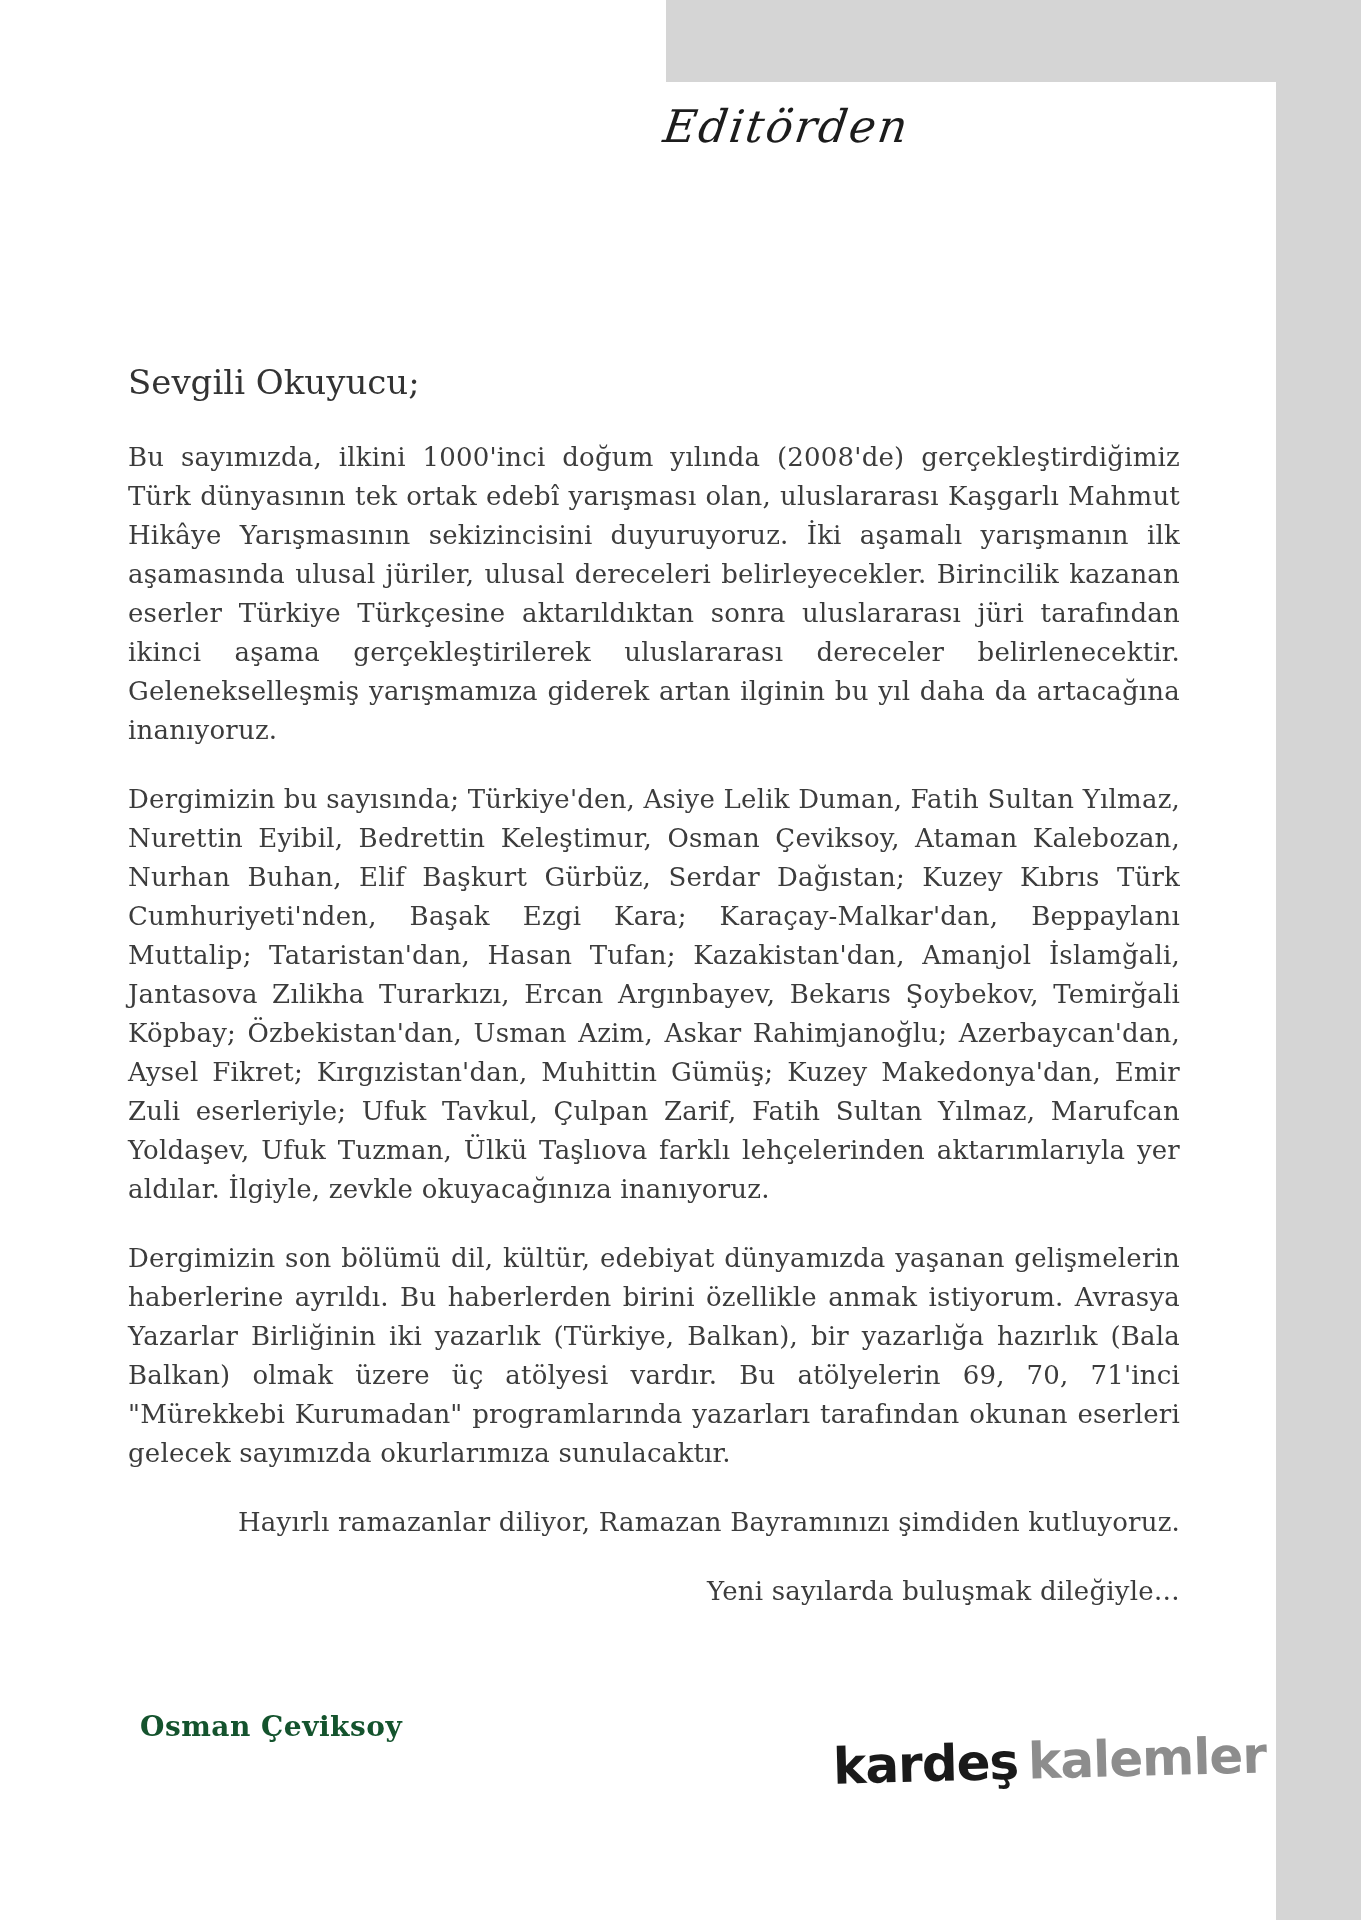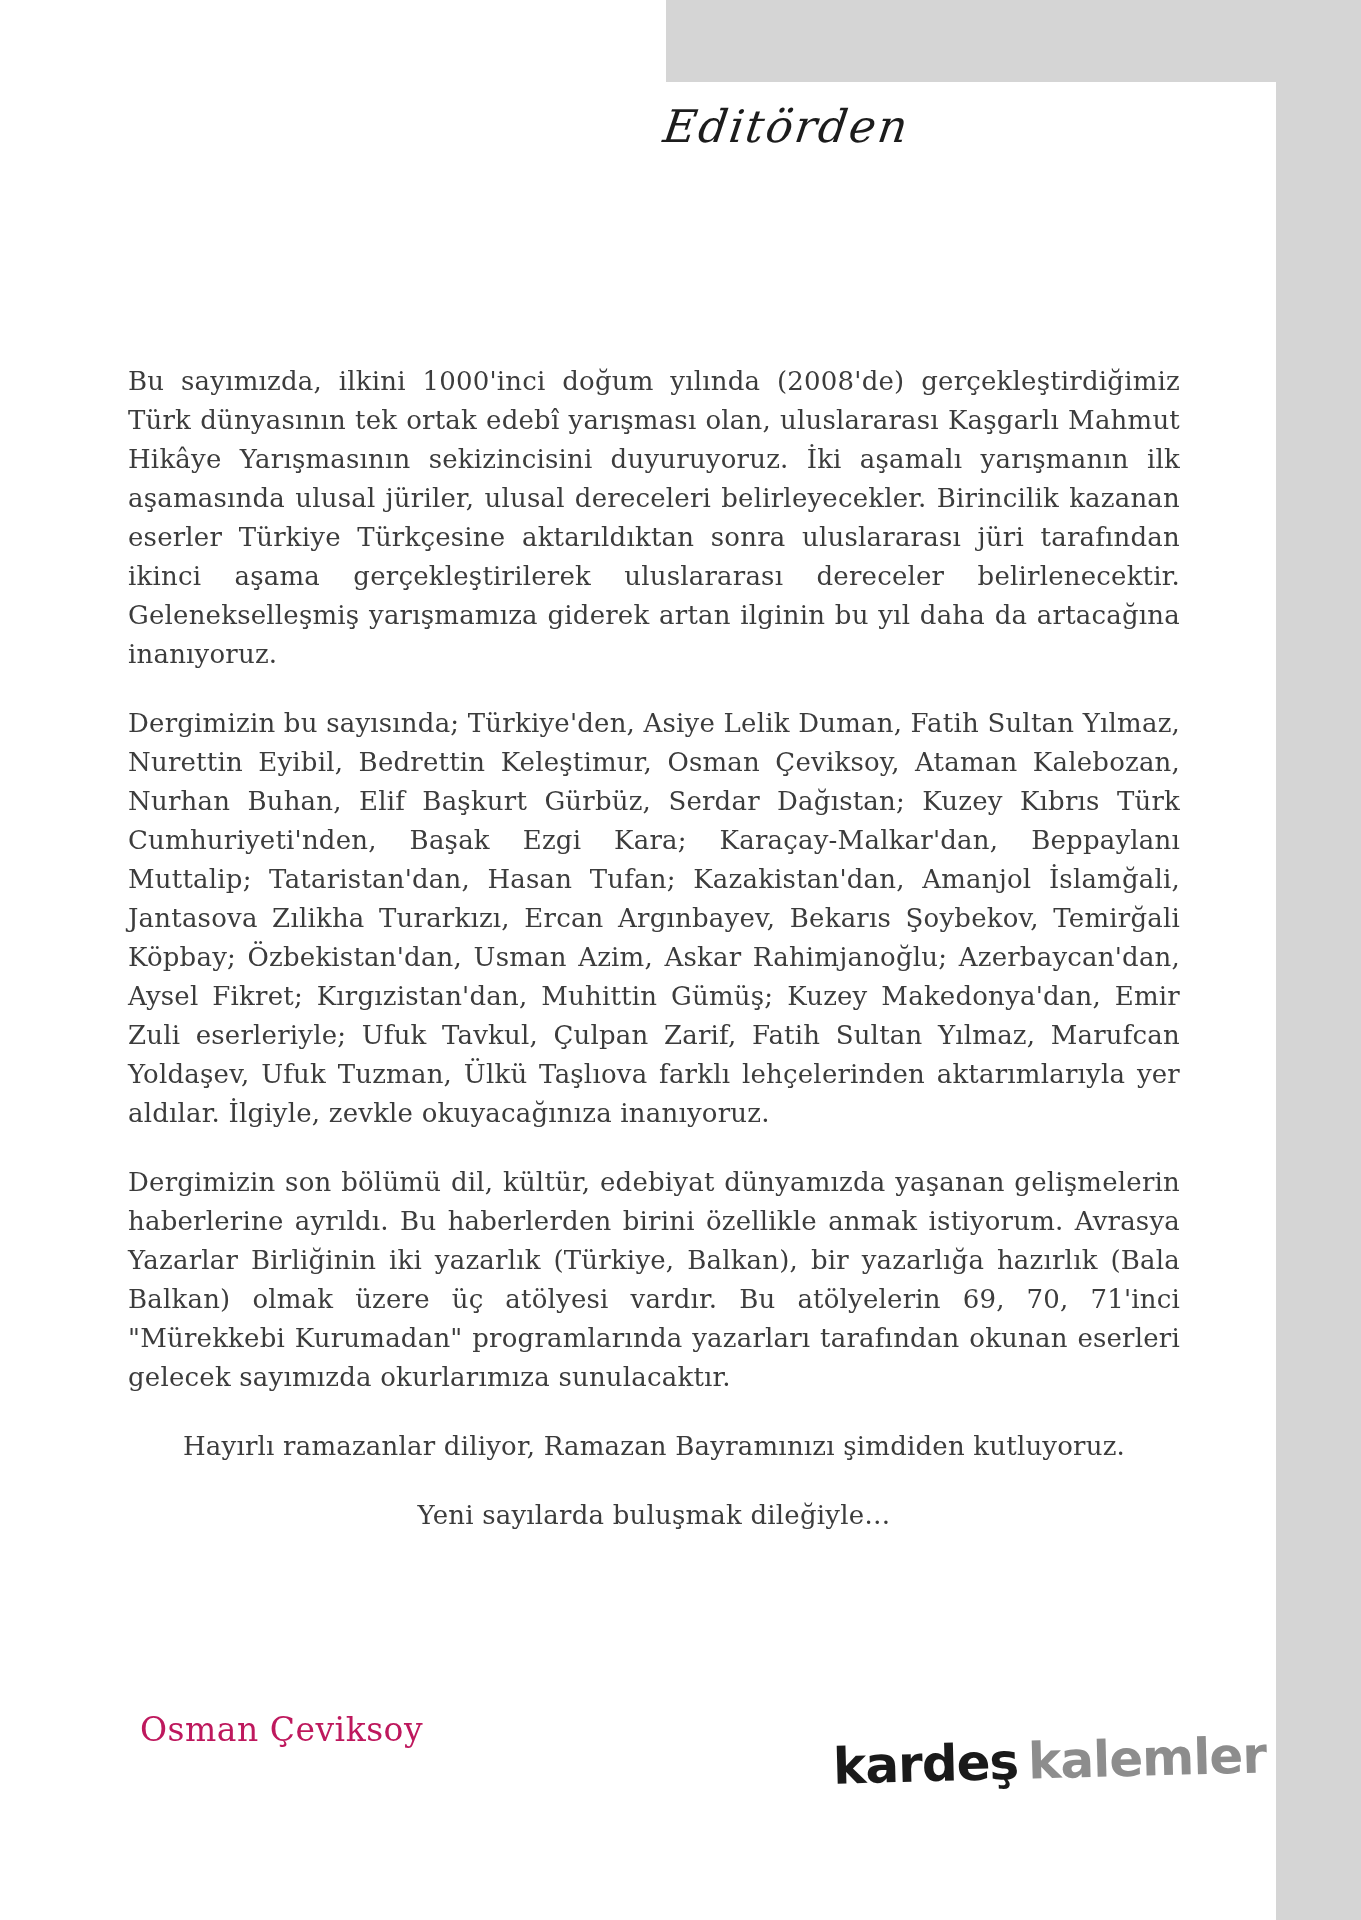--- a/index.html
+++ b/index.html
@@ -46,27 +46,27 @@
     color: #333333;
     margin-bottom: 36px;
   }
   .para {
     font-size: 26px;
     line-height: 39px;
     text-align: justify;
     margin-bottom: 30px;
     letter-spacing: 0.2px;
   }
-  .para.no-justify { text-align: center; }
+  .para.no-justify { text-align: right; }
   .signature {
     position: absolute;
     left: 140px; top: 1710px;
-    font-size: 33px;
-    font-weight: normal;
-    color: #be185d;
+    font-size: 28px;
+    font-weight: bold;
+    color: #14532d;
     letter-spacing: 0.5px;
   }
   .logo {
     position: absolute;
     left: 833px; top: 1732px;
     font-family: "DejaVu Sans", sans-serif;
     font-size: 50px;
     font-weight: bold;
     letter-spacing: -1px;
     transform: rotate(-1.5deg);
@@ -79,20 +79,21 @@
 <body>
 
 <div class="page">
 
   <div class="gray-top-band"></div>
   <div class="gray-right-band"></div>
 
   <div class="script-title">Editörden</div>
 
   <main class="content">
+    <h2 class="greeting">Sevgili Okuyucu;</h2>
 
 
     <p class="para">Bu sayımızda, ilkini 1000'inci doğum yılında (2008'de) gerçekleştirdiğimiz Türk dünyasının tek ortak edebî yarışması olan, uluslararası Kaşgarlı Mahmut Hikâye Yarışmasının sekizincisini duyuruyoruz. İki aşamalı yarışmanın ilk aşamasında ulusal jüriler, ulusal dereceleri belirleyecekler. Birincilik kazanan eserler Türkiye Türkçesine aktarıldıktan sonra uluslararası jüri tarafından ikinci aşama gerçekleştirilerek uluslararası dereceler belirlenecektir. Gelenekselleşmiş yarışmamıza giderek artan ilginin bu yıl daha da artacağına inanıyoruz.</p>
 
     <p class="para">Dergimizin bu sayısında; Türkiye'den, Asiye Lelik Duman, Fatih Sultan Yılmaz, Nurettin Eyibil, Bedrettin Keleştimur, Osman Çeviksoy, Ataman Kalebozan, Nurhan Buhan, Elif Başkurt Gürbüz, Serdar Dağıstan; Kuzey Kıbrıs Türk Cumhuriyeti'nden, Başak Ezgi Kara; Karaçay-Malkar'dan, Beppaylanı Muttalip; Tataristan'dan, Hasan Tufan; Kazakistan'dan, Amanjol İslamğali, Jantasova Zılikha Turarkızı, Ercan Argınbayev, Bekarıs Şoybekov, Temirğali Köpbay; Özbekistan'dan, Usman Azim, Askar Rahimjanoğlu; Azerbaycan'dan, Aysel Fikret; Kırgızistan'dan, Muhittin Gümüş; Kuzey Makedonya'dan, Emir Zuli eserleriyle; Ufuk Tavkul, Çulpan Zarif, Fatih Sultan Yılmaz, Marufcan Yoldaşev, Ufuk Tuzman, Ülkü Taşlıova farklı lehçelerinden aktarımlarıyla yer aldılar. İlgiyle, zevkle okuyacağınıza inanıyoruz.</p>
 
     <p class="para">Dergimizin son bölümü dil, kültür, edebiyat dünyamızda yaşanan gelişmelerin haberlerine ayrıldı. Bu haberlerden birini özellikle anmak istiyorum. Avrasya Yazarlar Birliğinin iki yazarlık (Türkiye, Balkan), bir yazarlığa hazırlık (Bala Balkan) olmak üzere üç atölyesi vardır. Bu atölyelerin 69, 70, 71'inci "Mürekkebi Kurumadan" programlarında yazarları tarafından okunan eserleri gelecek sayımızda okurlarımıza sunulacaktır.</p>
 
     <p class="para no-justify">Hayırlı ramazanlar diliyor, Ramazan Bayramınızı şimdiden kutluyoruz.</p>
 

